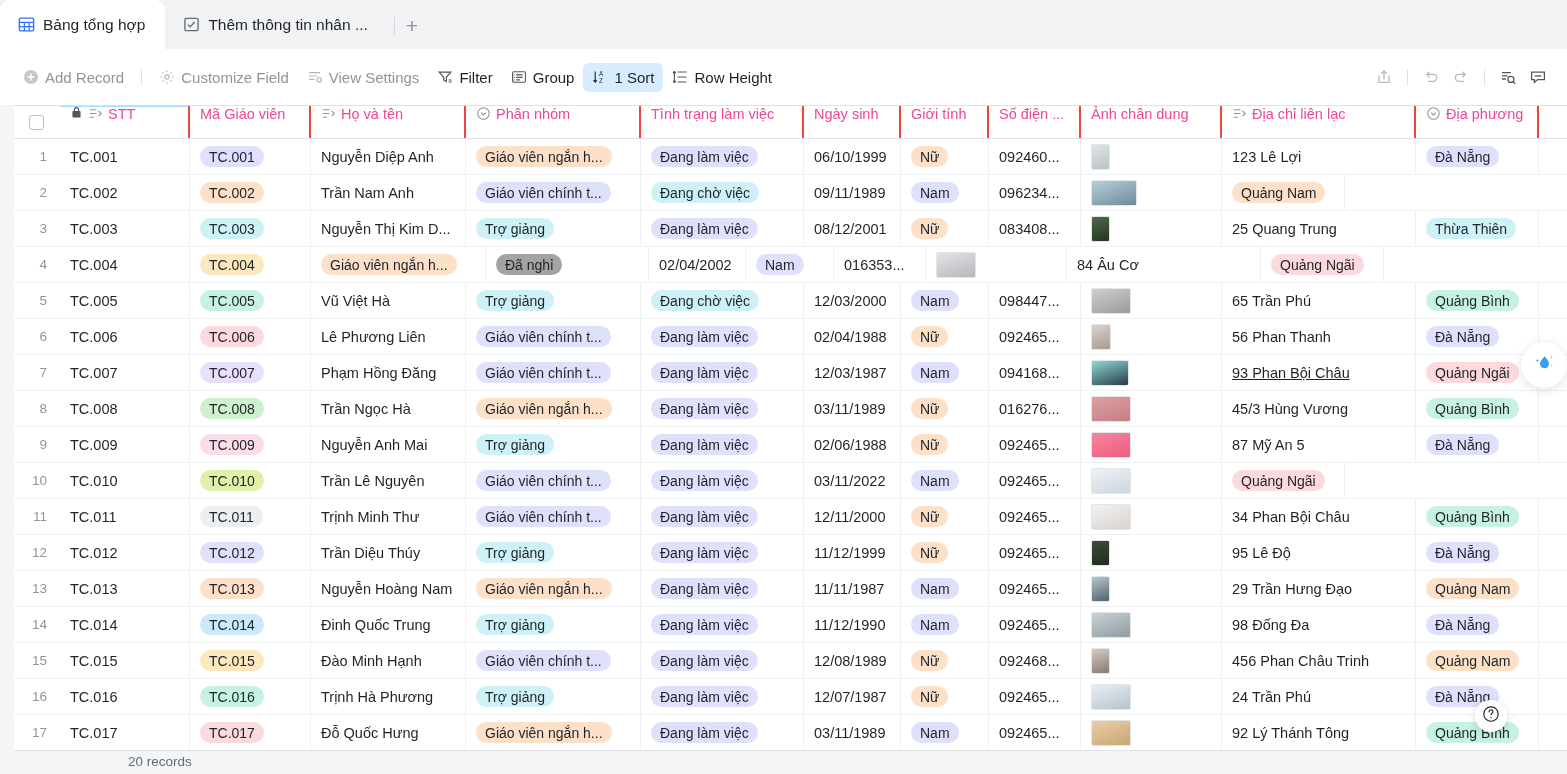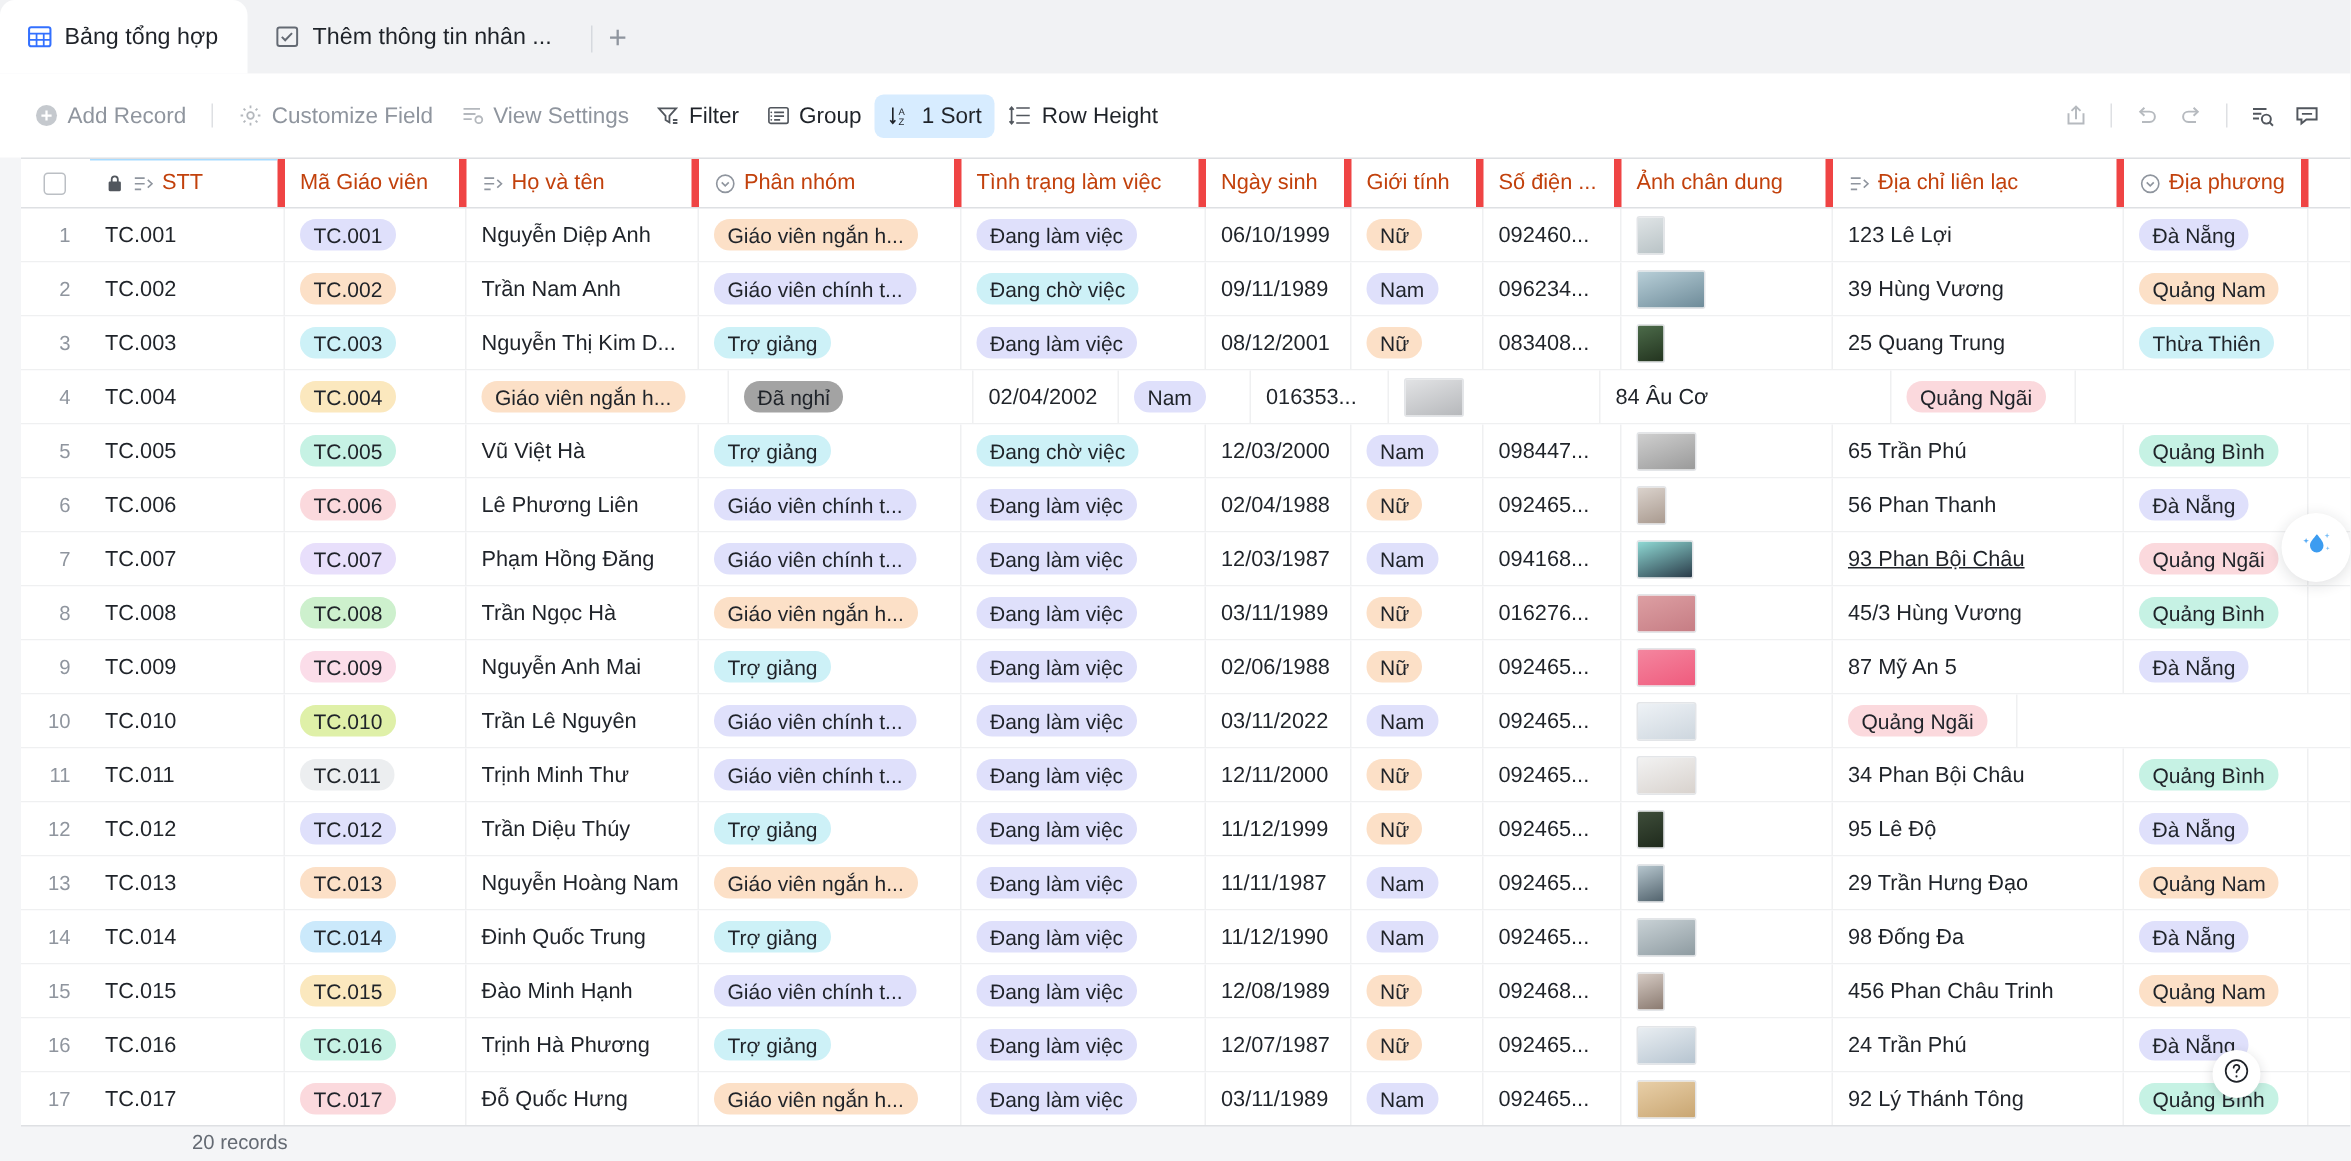--- a/index.html
+++ b/index.html
@@ -72,24 +72,24 @@
     border-top: 1px solid #dee0e3;
     overflow: hidden;
   }
   .hrow {
     display: flex; height: 33px; align-items: stretch;
     background: #fff;
     border-bottom: 1px solid #dee0e3;
     position: relative;
   }
   .hcell {
-    display: flex; align-items: center; gap: 5px;
+    display: flex; align-items: flex-start; gap: 5px;
     padding: 0 10px;
-    font-size: 14.5px; color: #c2410c;
-    border-right: 5px solid #ef4444;
+    font-size: 14.5px; color: #ec4899;
+    border-right: 2px solid #ef4444;
     white-space: nowrap; overflow: hidden;
     cursor: pointer;
   }
   .hcell .fic { color: #8f959e; display: inline-flex; flex: none; }
   .hcell .lockic { color: #51565d; display: inline-flex; flex: none; }
 
   .cbcell {
     width: 46px; flex: none; display: flex; align-items: center; justify-content: center;
     border-right: 1px solid transparent;
   }
@@ -414,21 +414,20 @@
             <span class="tag" style="background:#cdf1f7">Đang chờ việc</span>
           </div>
           <div class="bcell" style="width:97px;flex:none;">09/11/1989</div>
           <div class="bcell" style="width:88px;flex:none;">
             <span class="tag" style="background:#dfe0fb">Nam</span>
           </div>
           <div class="bcell" style="width:92px;flex:none;">096234...</div>
           <div class="bcell" style="width:141px;flex:none;">
             <span class="photo" style="width:46px;background-image:linear-gradient(160deg,#b8cfd8 0%,#6e8b99 100%);"></span>
           </div>
-          <div class="bcell" style="width:194px;flex:none;">39 Hùng Vương</div>
           <div class="bcell" style="width:123px;flex:none;">
             <span class="tag" style="background:#fce0c7">Quảng Nam</span>
           </div>
         </div>
         <div class="brow">
           <div class="bcell idx">3</div>
           <div class="bcell" style="width:130px;flex:none;">TC.003</div>
           <div class="bcell" style="width:121px;flex:none;">
             <span class="tag" style="background:#cdf1f7">TC.003</span>
           </div>

